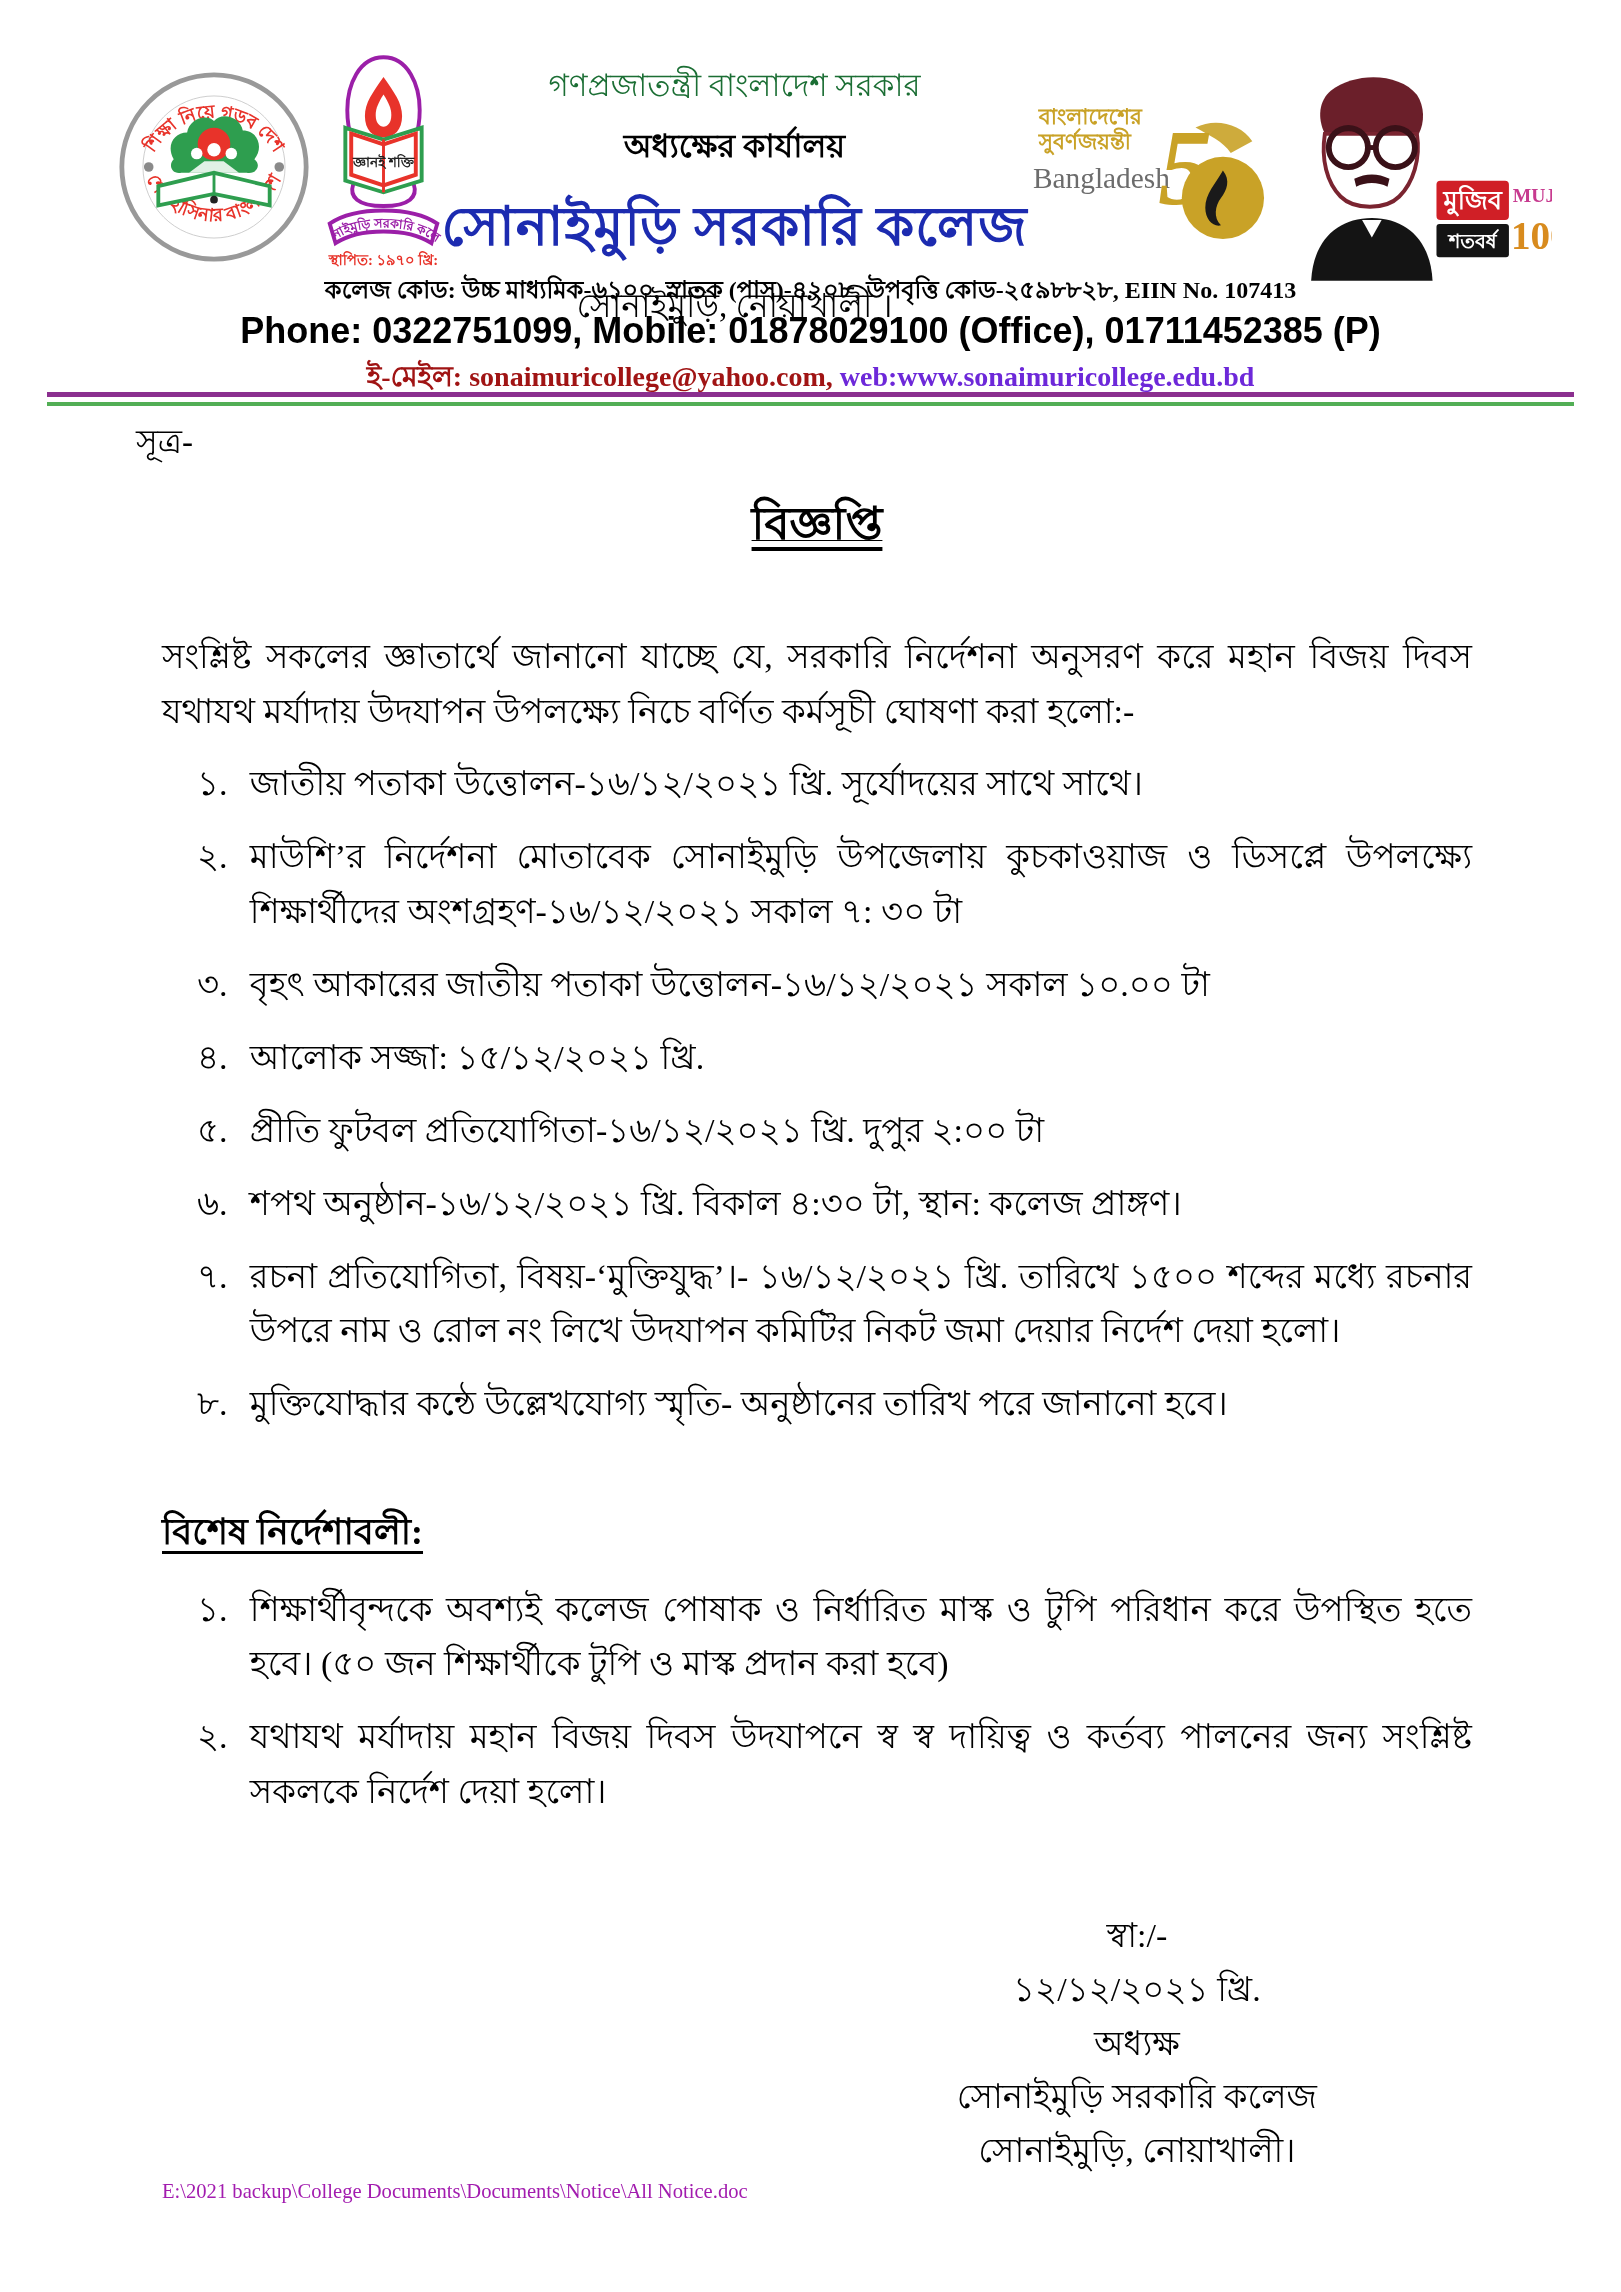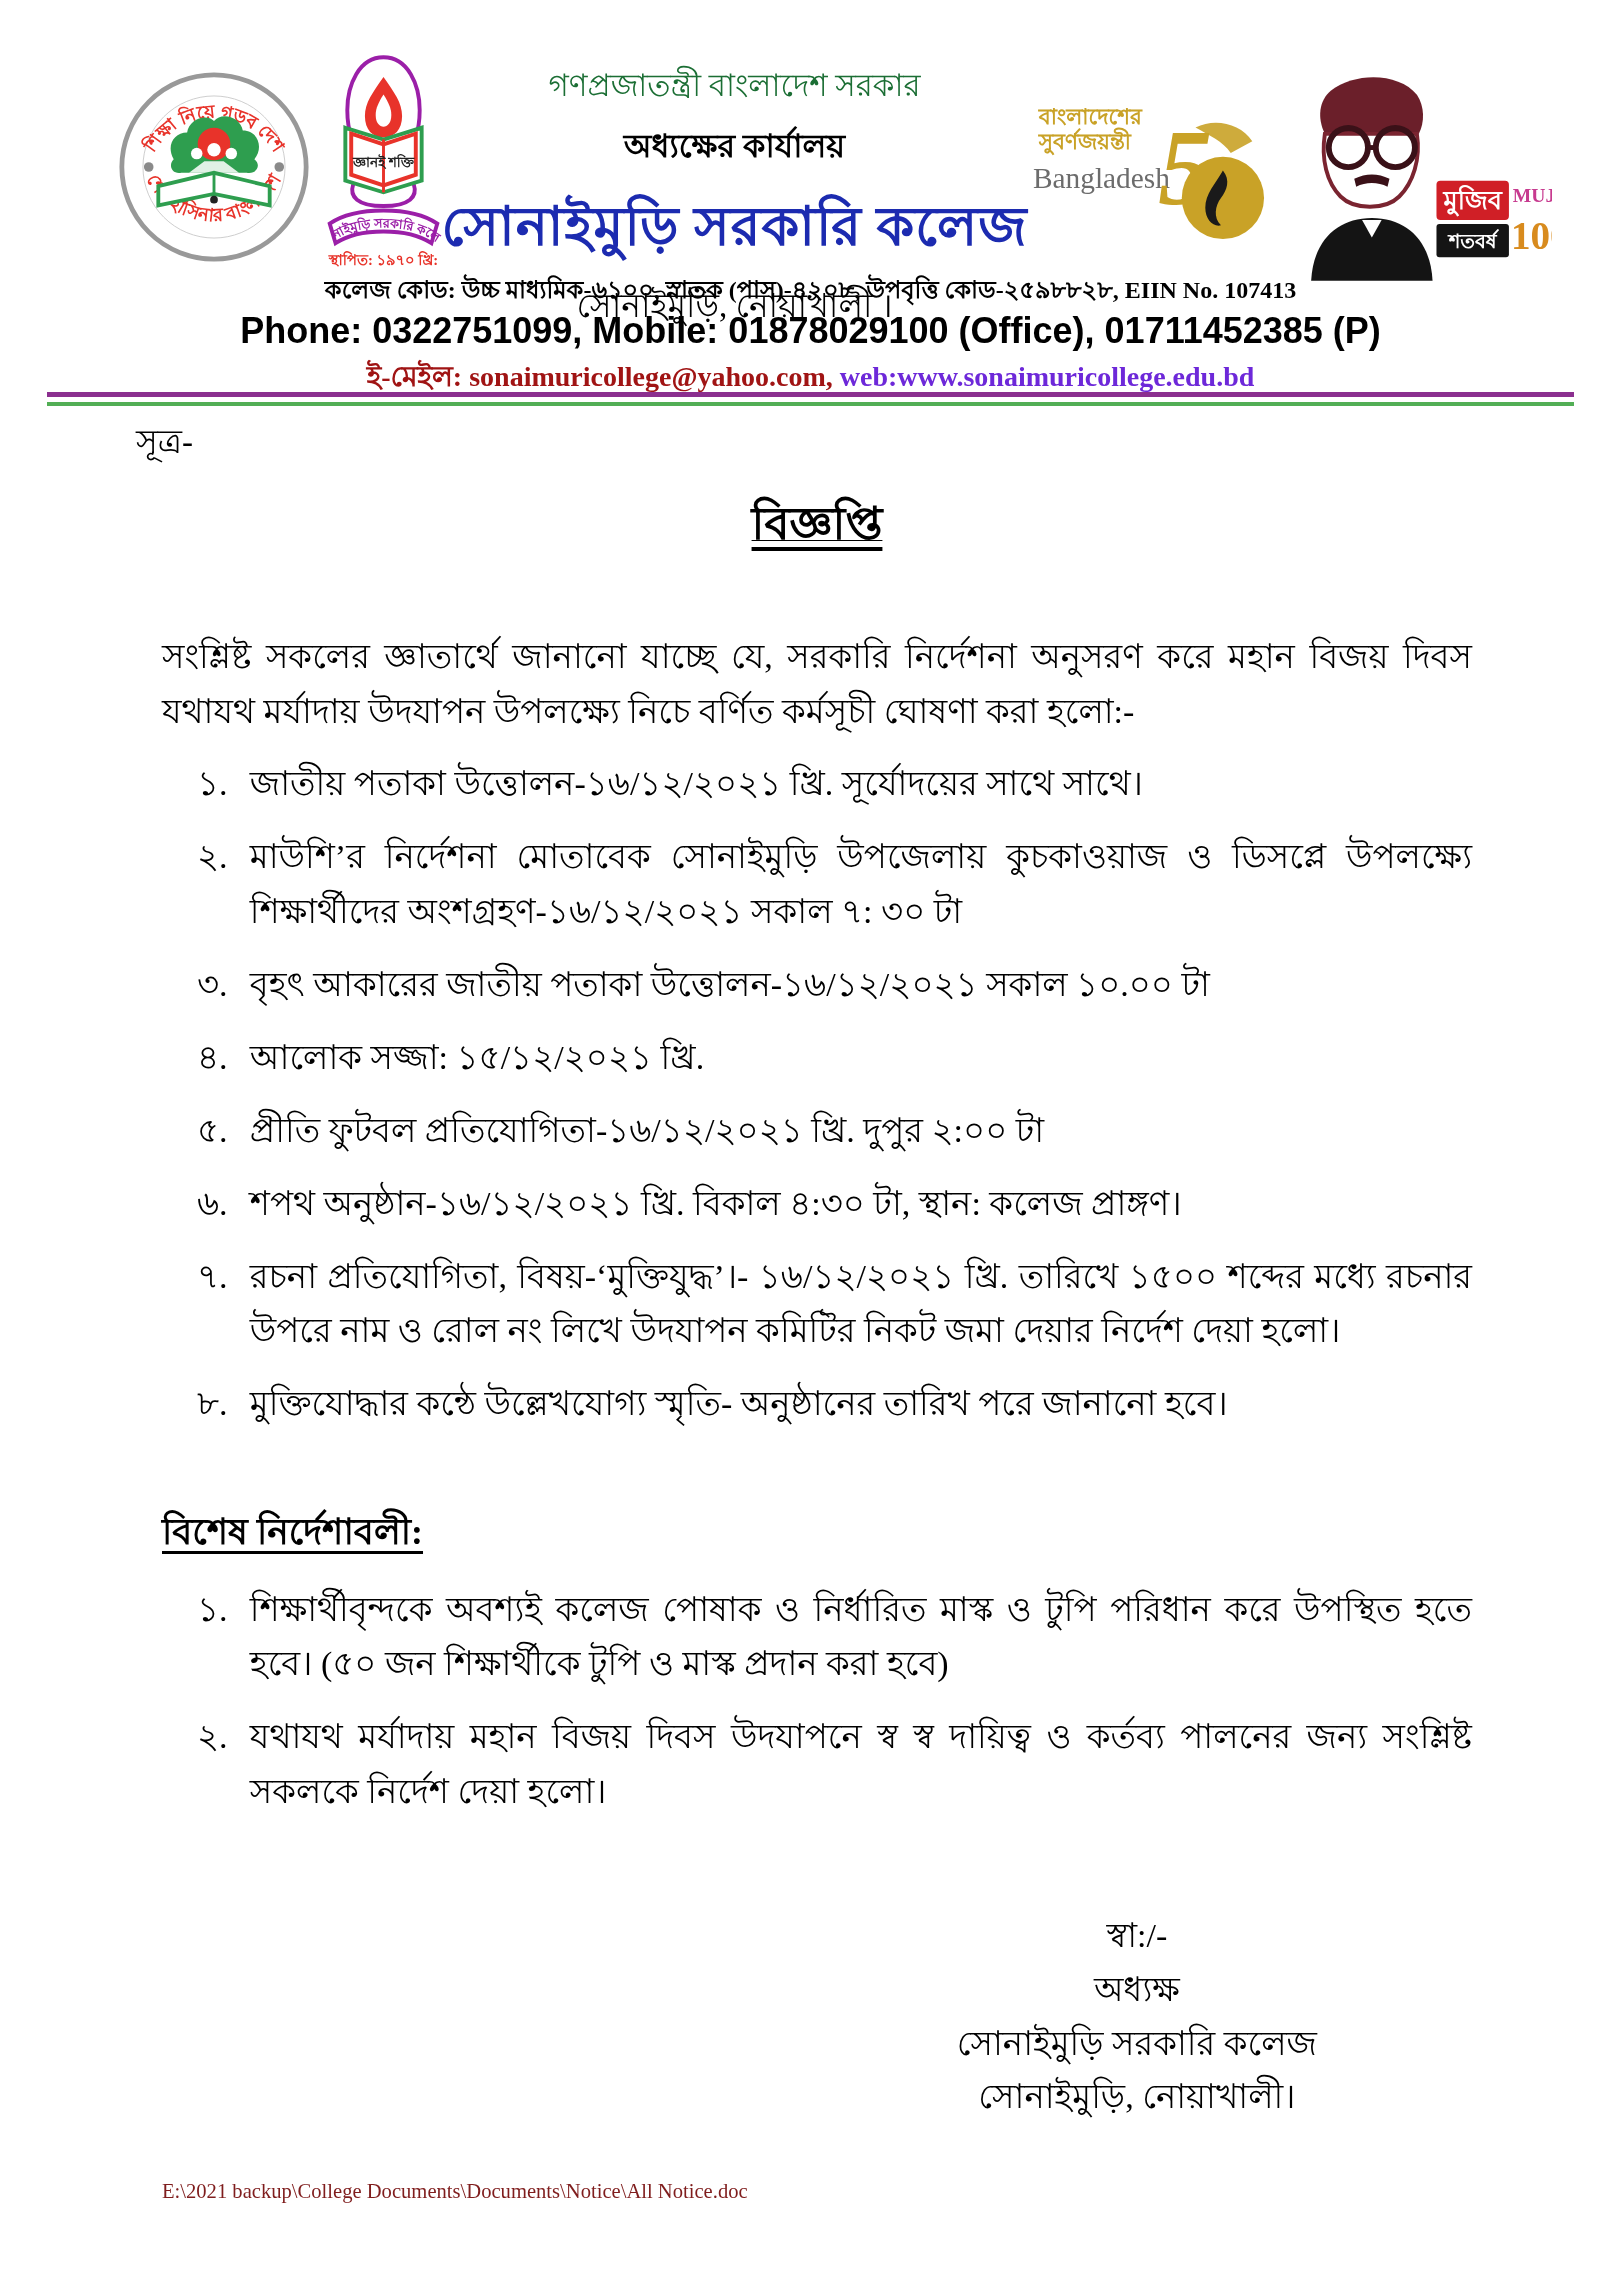--- a/index.html
+++ b/index.html
@@ -45,21 +45,21 @@
   }
   .intro { margin-top:65px; font-size:34px; line-height:1.62; text-align:justify; }
   .nlist { margin-top:13.7px; }
   .nitem { display:flex; margin-top:18.6px; font-size:34px; line-height:1.6; }
   .nitem .num { width:45px; flex:0 0 45px; padding-left:35px; box-sizing:content-box; }
   .nitem .txt { flex:1; text-align:justify; padding-left:7.8px; }
   .special-heading { margin-top:73px; font-size:36px; font-weight:bold;
     text-decoration:underline; text-underline-offset:6.9px; }
   .signature { margin-top:90px; margin-right:155px; margin-left:auto;
     width:max-content; text-align:center; font-size:34px; line-height:1.58; }
-  .footer-path { position:absolute; left:162px; bottom:90px; font-size:20.6px; color:#7f1d1d;
+  .footer-path { position:absolute; left:162px; bottom:90px; font-size:20.6px; color:#a21caf;
     font-family:"Liberation Serif", serif; }
   svg text { font-family:"Liberation Serif", serif; }
 </style>
 </head>
 <body>
 
 <div class="page">
 
   <div class="header-zone">
 
@@ -216,20 +216,21 @@
         <span class="txt">শিক্ষার্থীবৃন্দকে অবশ্যই কলেজ পোষাক ও নির্ধারিত মাস্ক ও টুপি পরিধান করে উপস্থিত হতে হবে। (৫০ জন শিক্ষার্থীকে টুপি ও মাস্ক প্রদান করা হবে)</span>
       </div>
       <div class="nitem">
         <span class="num">২.</span>
         <span class="txt">যথাযথ মর্যাদায় মহান বিজয় দিবস উদযাপনে স্ব স্ব দায়িত্ব ও কর্তব্য পালনের জন্য সংশ্লিষ্ট সকলকে নির্দেশ দেয়া হলো।</span>
       </div>
     </div>
 
     <div class="signature">
       <div>স্বা:/-</div>
+      <div>১২/১২/২০২১ খ্রি.</div>
       <div>অধ্যক্ষ</div>
       <div>সোনাইমুড়ি সরকারি কলেজ</div>
       <div>সোনাইমুড়ি, নোয়াখালী।</div>
     </div>
 
   </div>
 
   <div class="footer-path">E:\2021 backup\College Documents\Documents\Notice\All Notice.doc</div>
 
 </div>

